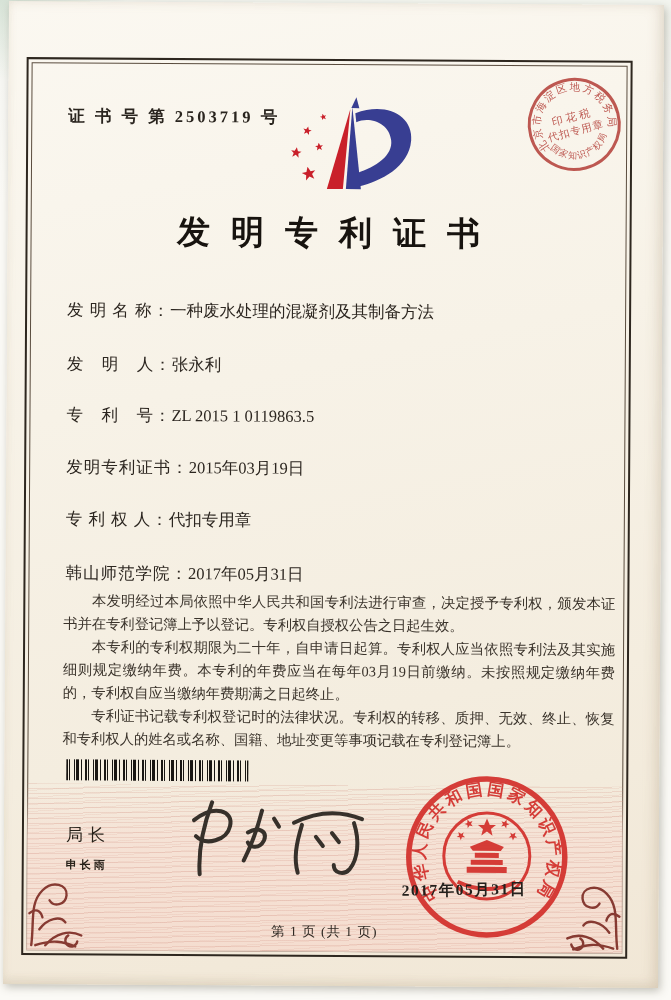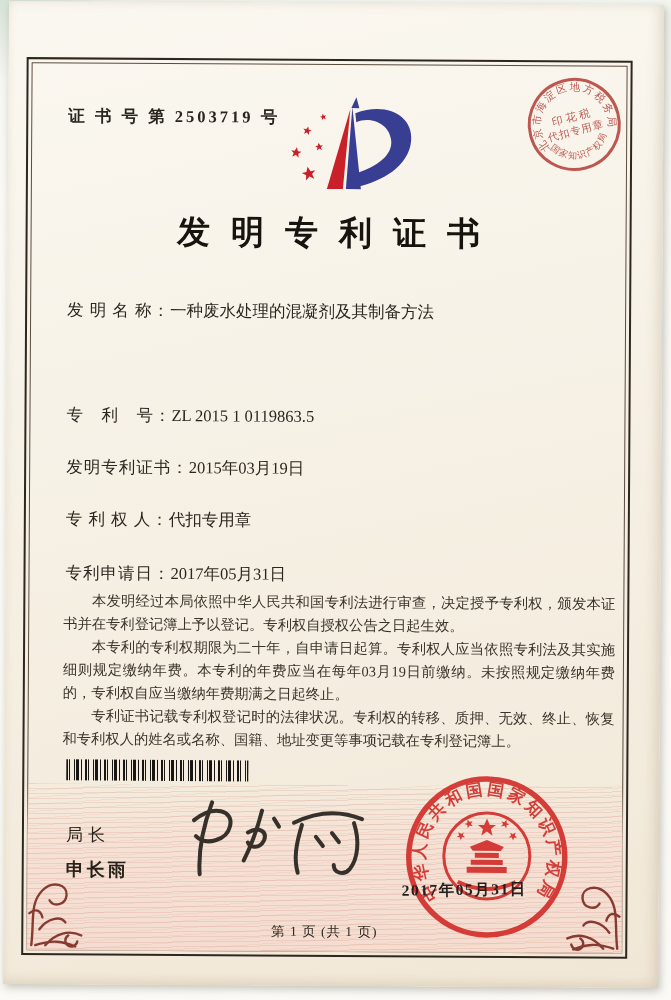--- a/index.html
+++ b/index.html
@@ -57,21 +57,21 @@
     position:absolute;left:3px;right:3px;bottom:3px;top:724px;
     background:
       repeating-linear-gradient(179deg, rgba(206,130,116,.20) 0 1px, rgba(0,0,0,0) 1px 5px),
       repeating-linear-gradient(176deg, rgba(214,150,134,.14) 0 1px, rgba(0,0,0,0) 1px 7px),
       linear-gradient(180deg, rgba(246,227,216,0) 0, rgba(246,223,211,.75) 55px, rgba(245,219,206,.85) 100%);
   }
   .flourish{position:absolute;bottom:4px;opacity:.9;}
   .flourish.bl{left:2px;}
   .flourish.br{right:2px;transform:scaleX(-1);}
   .signer-title{position:absolute;left:42px;top:764px;font-size:17px;font-weight:400;letter-spacing:5px;color:#272119;}
-  .signer-name{position:absolute;left:42px;top:798px;font-size:18px;font-weight:700;letter-spacing:3px;color:#272119;text-align:right;}
+  .signer-name{position:absolute;left:42px;top:798px;font-size:11px;font-weight:700;letter-spacing:3px;color:#272119;text-align:right;}
   .signature{position:absolute;left:158px;top:730px;}
   .seal{position:absolute;left:374px;top:706px;}
   .seal-date{
     position:absolute;left:378px;top:818px;z-index:5;
     font-size:15.5px;color:#23201c;letter-spacing:1.5px;transform:rotate(-1.2deg);font-weight:600;
   }
   .page-footer{
     position:absolute;left:0;bottom:14px;width:100%;text-align:center;
     font-size:13.5px;color:#2e2822;letter-spacing:1px;
   }
@@ -121,24 +121,25 @@
       <text fill="#b5433c" font-size="9" letter-spacing="1" text-anchor="middle">
         <textPath href="#taxBot" startOffset="50%">国家知识产权局</textPath>
       </text>
       <text x="56" y="52" text-anchor="middle" fill="#b5433c" font-size="11" letter-spacing="3">印花税</text>
       <text x="56" y="66" text-anchor="middle" fill="#b5433c" font-size="10.5" letter-spacing="1">代扣专用章</text>
     </svg>
 
     <div class="title">发明专利证书</div>
 
     <div class="fieldrow fr0"><span class="lbl">发 明 名 称：</span><span class="val">一种废水处理的混凝剂及其制备方法</span></div>
+    <div class="fieldrow fr1"><span class="lbl">发　明　人：</span><span class="val">张永利</span></div>
     <div class="fieldrow fr2"><span class="lbl">专　利　号：</span><span class="val">ZL 2015 1 0119863.5</span></div>
     <div class="fieldrow fr3"><span class="lbl">发明专利证书：</span><span class="val">2015年03月19日</span></div>
     <div class="fieldrow fr4"><span class="lbl">专 利 权 人：</span><span class="val">代扣专用章</span></div>
-    <div class="fieldrow fr5"><span class="lbl">专利申请日：</span><span class="val">2017年05月31日</span></div>
+    <div class="fieldrow fr5"><span class="lbl">韩山师范学院：</span><span class="val">2017年05月31日</span></div>
 
     <div class="bodytext">
       <p>本发明经过本局依照中华人民共和国专利法进行审查，决定授予专利权，颁发本证书并在专利登记簿上予以登记。专利权自授权公告之日起生效。</p>
       <p>本专利的专利权期限为二十年，自申请日起算。专利权人应当依照专利法及其实施细则规定缴纳年费。本专利的年费应当在每年03月19日前缴纳。未按照规定缴纳年费的，专利权自应当缴纳年费期满之日起终止。</p>
       <p>专利证书记载专利权登记时的法律状况。专利权的转移、质押、无效、终止、恢复和专利权人的姓名或名称、国籍、地址变更等事项记载在专利登记簿上。</p>
     </div>
 
     <div class="band"></div>
 
     <svg class="flourish bl" width="92" height="96" viewBox="0 0 92 96">

